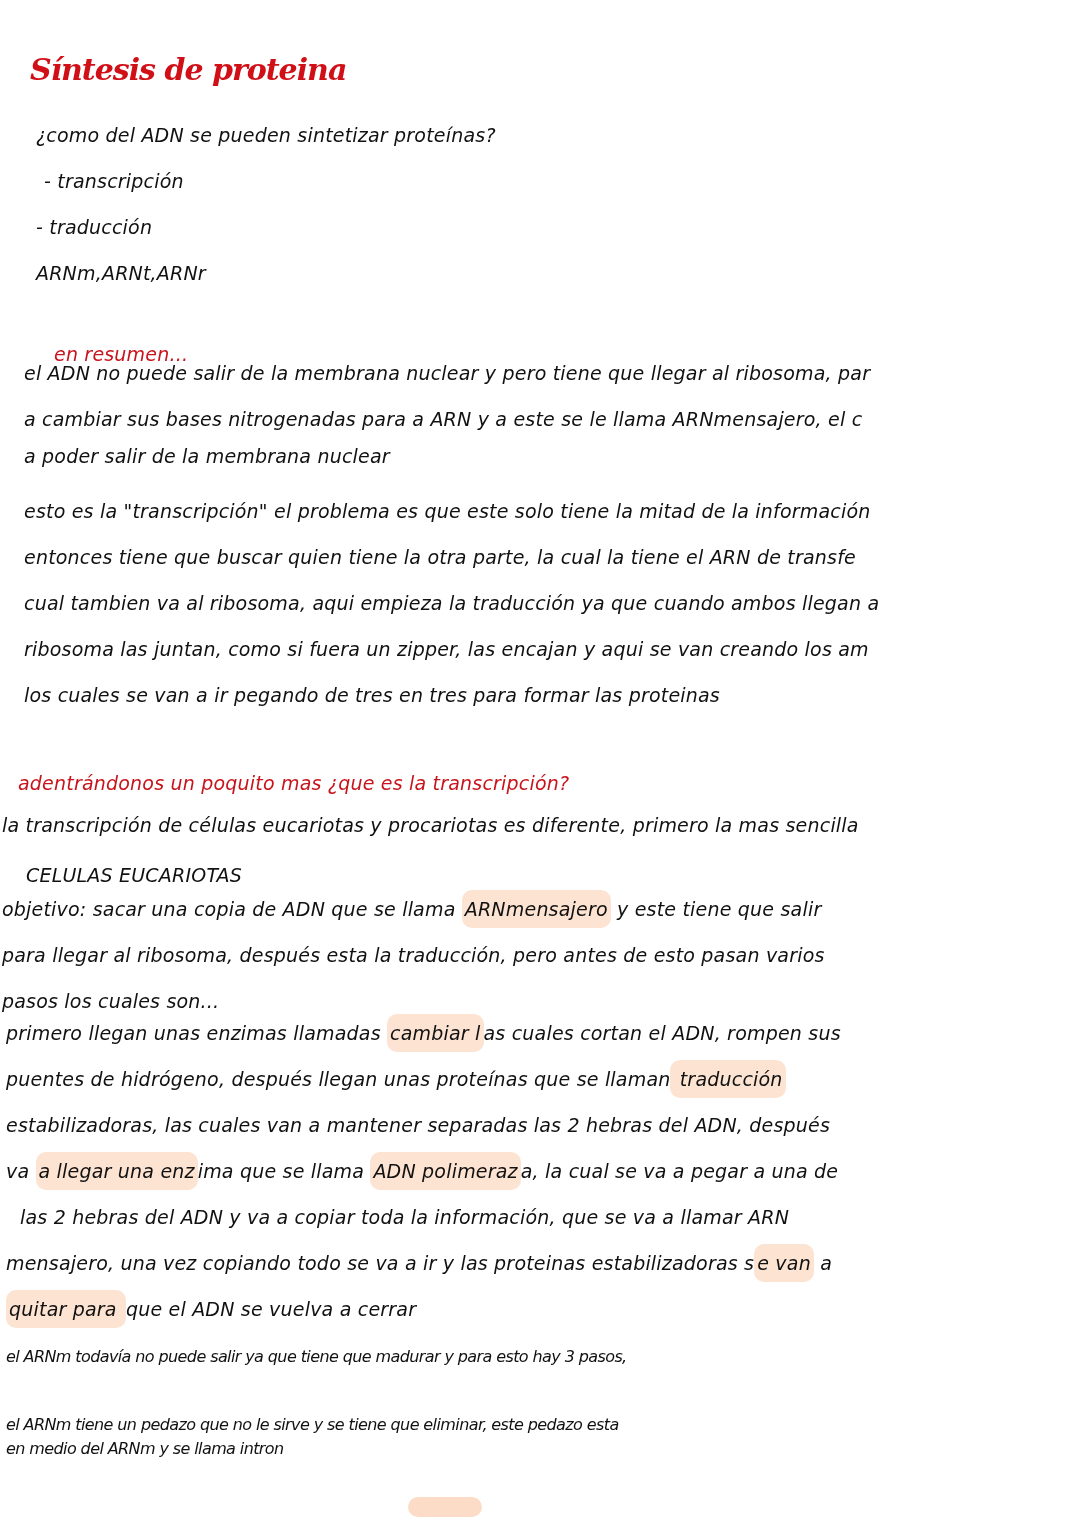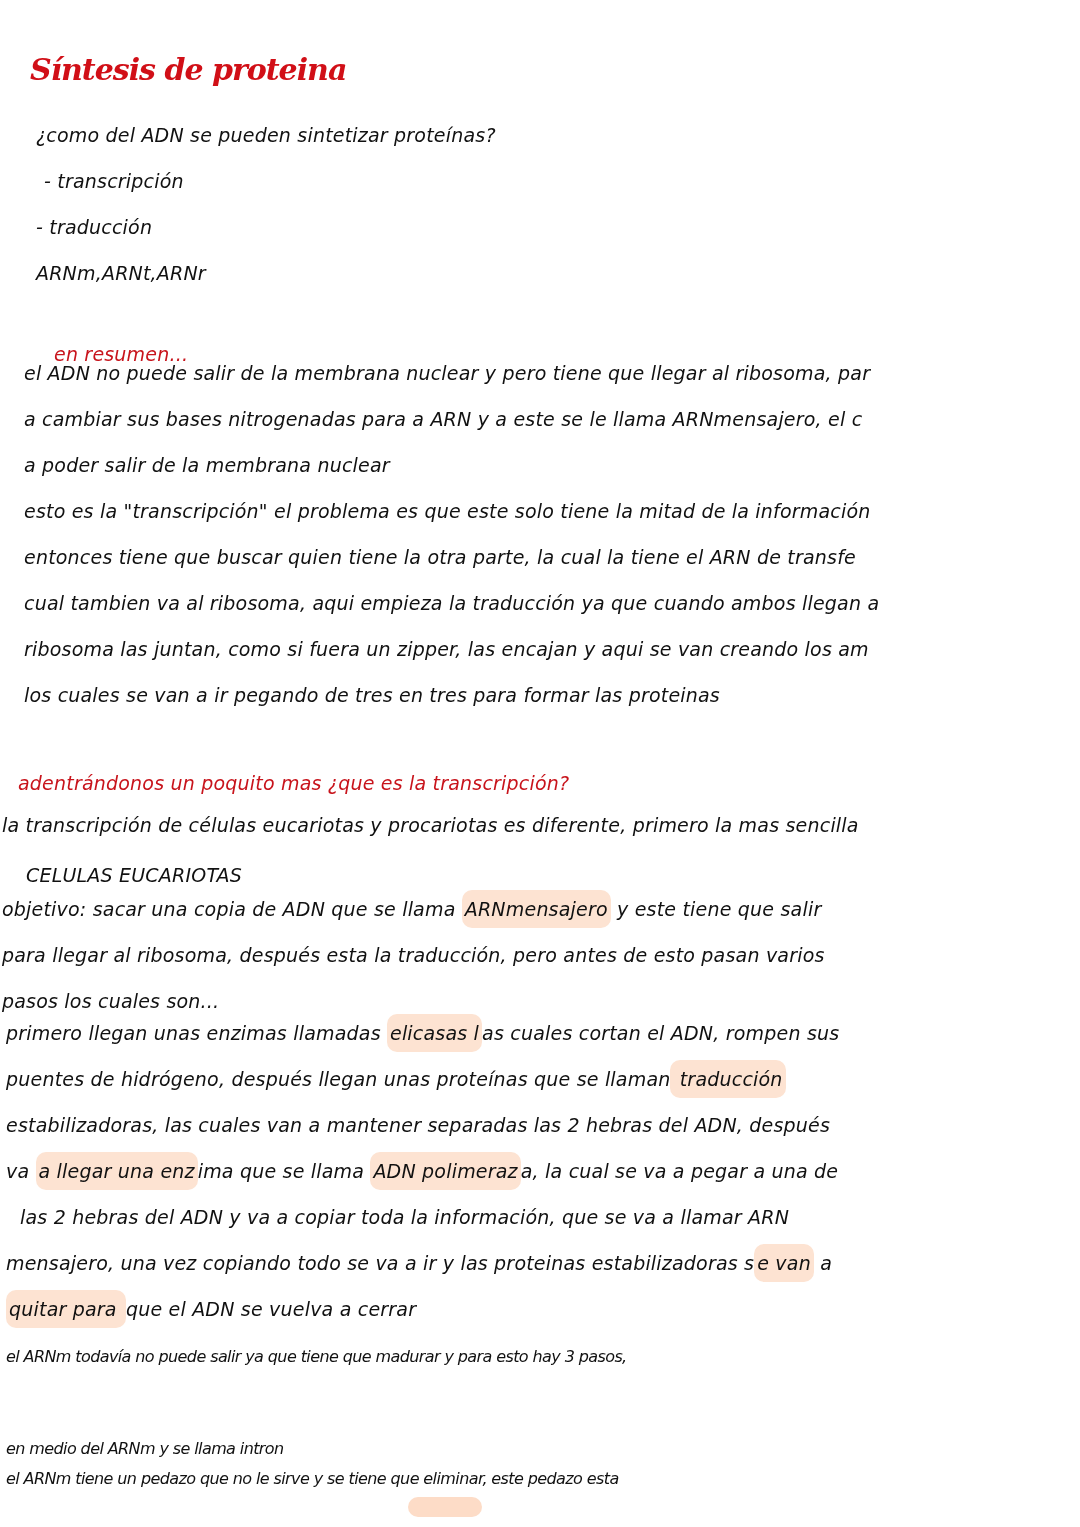--- a/index.html
+++ b/index.html
@@ -64,21 +64,21 @@
 
 <div class="line" style="left:36px;top:118px;">¿como del ADN se pueden sintetizar proteínas?</div>
 <div class="line" style="left:36px;top:164px;margin-left:8px;">- transcripción</div>
 <div class="line" style="left:36px;top:210px;">- traducción</div>
 <div class="line" style="left:36px;top:256px;">ARNm,ARNt,ARNr</div>
 <div class="line red" style="left:54px;top:306px;margin-top:31px;">en resumen...</div>
 
 <div>
   <div class="line" style="left:24px;top:356px;">el ADN no puede salir de la membrana nuclear y pero tiene que llegar al ribosoma, par</div>
   <div class="line" style="left:24px;top:402px;">a cambiar sus bases nitrogenadas para a ARN y a este se le llama ARNmensajero, el c</div>
-  <div class="line" style="left:24px;top:448px;">a poder salir de la membrana nuclear</div>
+  <div class="line" style="left:24px;top:439px;">a poder salir de la membrana nuclear</div>
   <div class="line" style="left:24px;top:494px;">esto es la "transcripción" el problema es que este solo tiene la mitad de la información</div>
   <div class="line" style="left:24px;top:540px;">entonces tiene que buscar quien tiene la otra parte, la cual la tiene el ARN de transfe</div>
   <div class="line" style="left:24px;top:586px;">cual tambien va al ribosoma, aqui empieza la traducción ya que cuando ambos llegan a</div>
   <div class="line" style="left:24px;top:632px;">ribosoma las juntan, como si fuera un zipper, las encajan y aqui se van creando los am</div>
   <div class="line" style="left:24px;top:678px;">los cuales se van a ir pegando de tres en tres para formar las proteinas</div>
 </div>
 
 <div class="line red" style="left:18px;top:766px;">adentrándonos un poquito mas ¿que es la transcripción?</div>
 <div class="line" style="left:2px;top:808px;">la transcripción de células eucariotas y procariotas es diferente, primero la mas sencilla</div>
 <div class="line" style="left:26px;top:858px;">CELULAS EUCARIOTAS</div>
@@ -86,37 +86,37 @@
 <div>
   <div class="line" style="left:2px;top:892px;">
     <span>objetivo: sacar una copia de ADN que se llama </span><span class="hl">ARNmensajero</span><span> y este tiene que salir</span>
   </div>
   <div class="line" style="left:2px;top:938px;">para llegar al ribosoma, después esta la traducción, pero antes de esto pasan varios</div>
   <div class="line" style="left:2px;top:984px;">pasos los cuales son...</div>
 </div>
 
 <div>
   <div class="line" style="left:6px;top:1016px;">
-    <span>primero llegan unas enzimas llamadas </span><span class="hl">elicasas l</span><span>as cuales cortan el ADN, rompen sus</span>
+    <span>primero llegan unas enzimas llamadas </span><span class="hl">cambiar l</span><span>as cuales cortan el ADN, rompen sus</span>
   </div>
   <div class="line" style="left:6px;top:1062px;">
     <span>puentes de hidrógeno, después llegan unas proteínas que se llaman</span><span class="hl"> traducción </span>
   </div>
   <div class="line" style="left:6px;top:1108px;">estabilizadoras, las cuales van a mantener separadas las 2 hebras del ADN, después</div>
   <div class="line" style="left:6px;top:1154px;">
     <span>va </span><span class="hl">a llegar una enz</span><span>ima que se llama </span><span class="hl">ADN polimeraz</span><span>a, la cual se va a pegar a una de</span>
   </div>
   <div class="line" style="left:20px;top:1200px;">las 2 hebras del ADN y va a copiar toda la información, que se va a llamar ARN</div>
   <div class="line" style="left:6px;top:1246px;">
     <span>mensajero, una vez copiando todo se va a ir y las proteinas estabilizadoras s</span><span class="hl">e van</span><span> a</span>
   </div>
   <div class="line" style="left:6px;top:1292px;font-style:italic;">
     <span class="hl">quitar para </span><span>que el ADN se vuelva a cerrar</span>
   </div>
 </div>
 
 <div>
   <div class="line cond" style="left:6px;top:1340px;">el ARNm todavía no puede salir ya que tiene que madurar y para esto hay 3 pasos,</div>
-  <div class="line cond" style="left:6px;top:1462px;">el ARNm tiene un pedazo que no le sirve y se tiene que eliminar, este pedazo esta</div>
+  <div class="line cond" style="left:6px;top:1408px;">el ARNm tiene un pedazo que no le sirve y se tiene que eliminar, este pedazo esta</div>
   <div class="line cond" style="left:6px;top:1432px;">en medio del ARNm y se llama intron</div>
 </div>
 
 <div class="blob"></div>
 
 </body></html>

